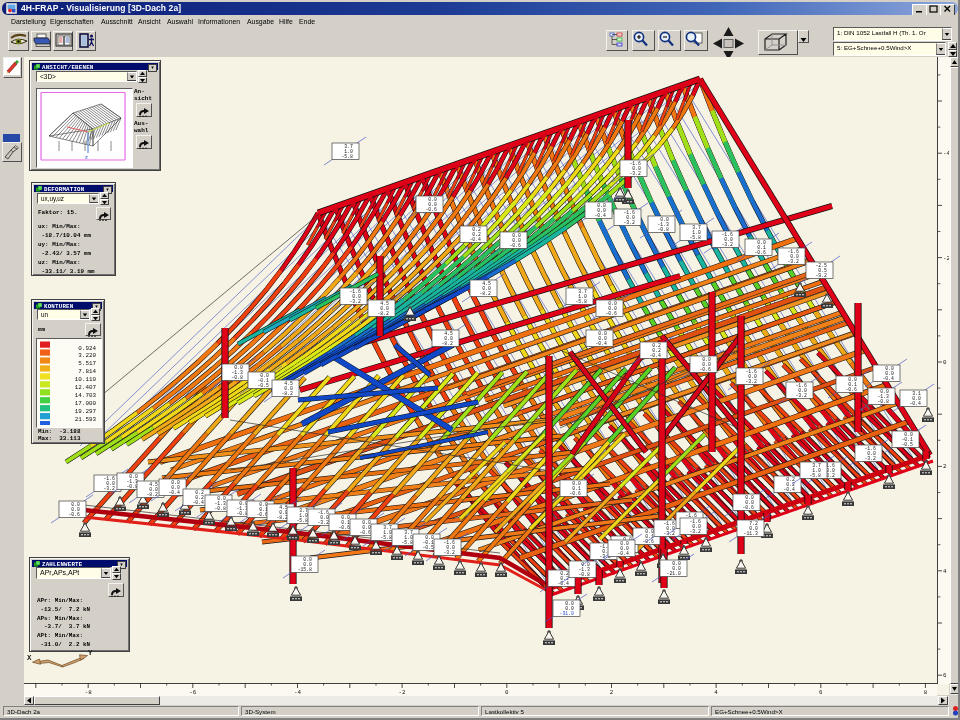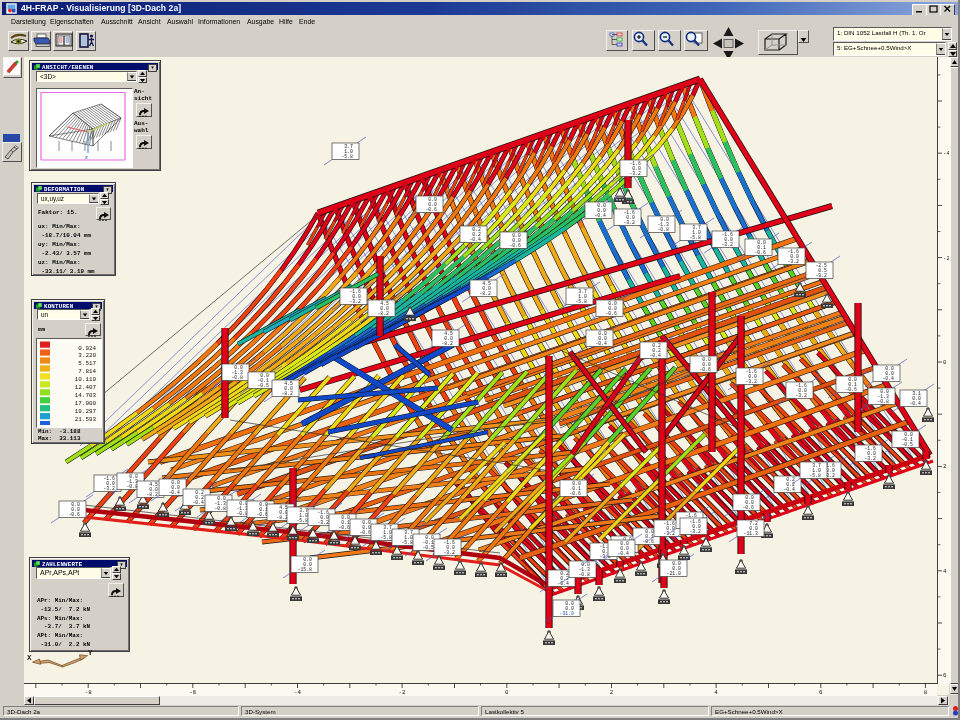--- a/index.html
+++ b/index.html
@@ -1,18 +1,18 @@
 <!DOCTYPE html>
 <html><head><meta charset="utf-8"><style>
 html,body{margin:0;padding:0;width:960px;height:720px;overflow:hidden;
 font-family:"Liberation Sans",sans-serif;-webkit-font-smoothing:antialiased;}
 #win{position:absolute;inset:0;background:#d4d0c8;}
 .abs{position:absolute;}
 #titlebar{position:absolute;left:2px;top:2px;right:2px;height:13px;
-background:linear-gradient(90deg,#0c1e78 0%,#1c3a94 45%,#4066b8 75%,#8ca6dc 100%);}
+background:linear-gradient(90deg,#0c1e78 0%,#1c3a94 45%,#4066b8 75%,#8ca6dc 100%);border-radius:6px;}
 #titlebar .tt{position:absolute;left:19px;top:1px;color:#fff;font-weight:bold;font-size:8.5px;letter-spacing:0.1px;}
 .wbtn{position:absolute;top:2px;width:13px;height:10px;background:#d4d0c8;
 border-top:1px solid #fff;border-left:1px solid #fff;border-right:1px solid #404040;border-bottom:1px solid #404040;
 font-size:7px;line-height:8px;text-align:center;font-weight:bold;color:#000;}
 #menubar{position:absolute;left:2px;top:15px;right:2px;height:14px;background:#d4d0c8;font-size:6.9px;color:#000;}
 #menubar span{position:absolute;top:3px;}
 #toolbar{position:absolute;left:2px;top:29px;right:2px;height:28px;background:#d4d0c8;}
 .btn{position:absolute;background:#d4d0c8;border-top:1px solid #f4f2ee;border-left:1px solid #f4f2ee;
 border-right:1px solid #505050;border-bottom:1px solid #505050;box-sizing:border-box;}
 .combo{position:absolute;background:#fffce8;border-top:1.5px solid #5a5a5a;border-left:1.5px solid #5a5a5a;

